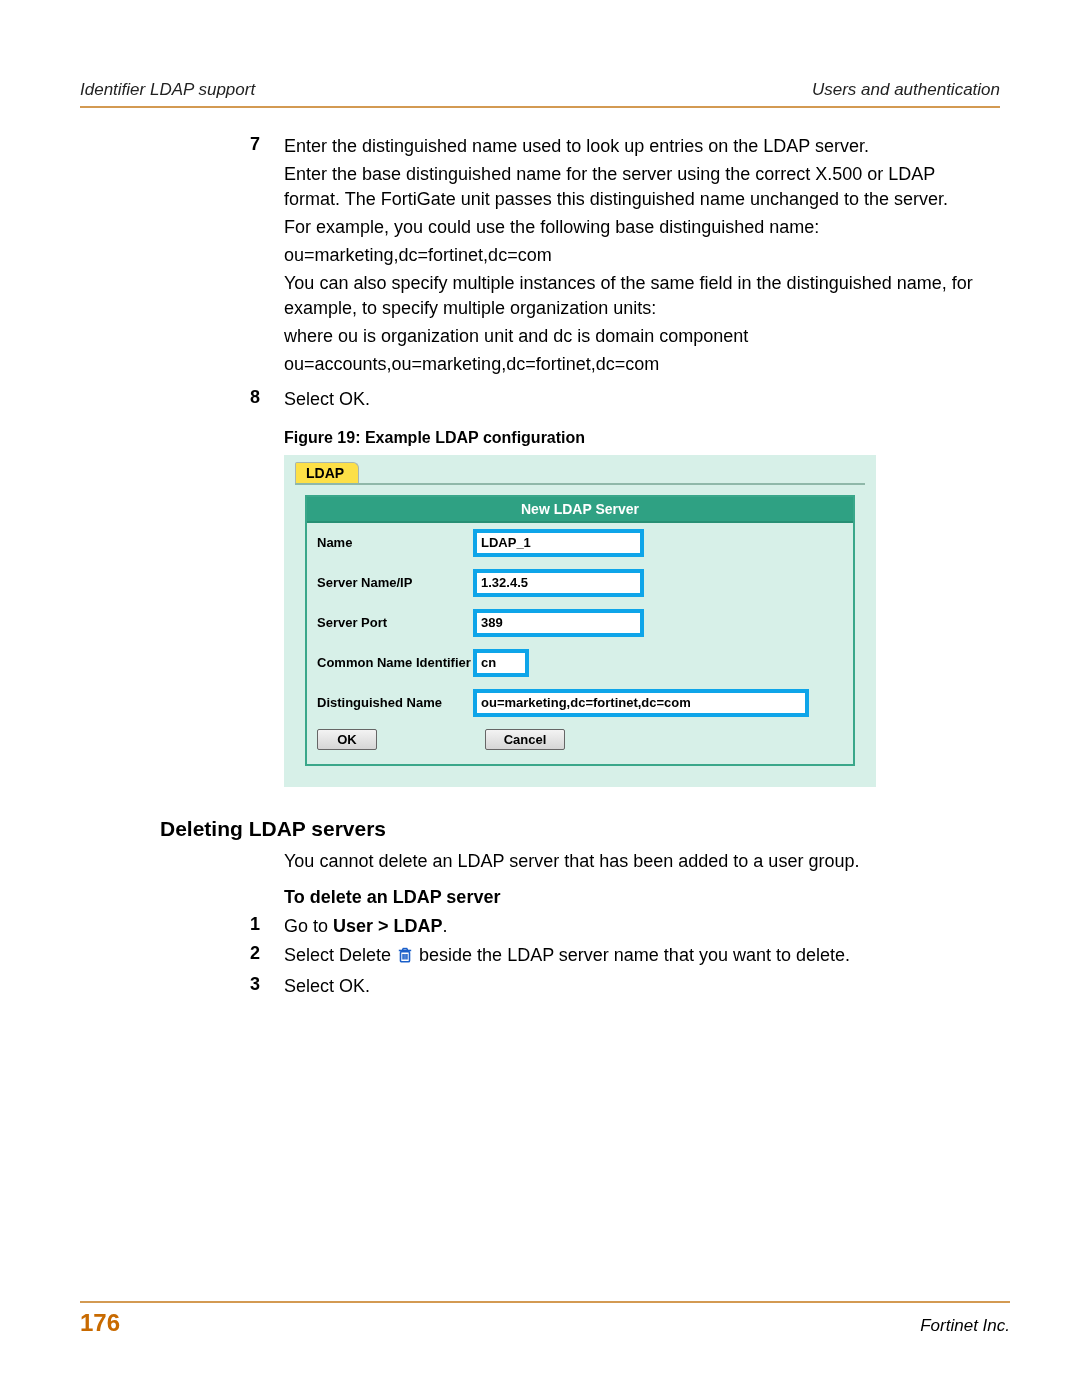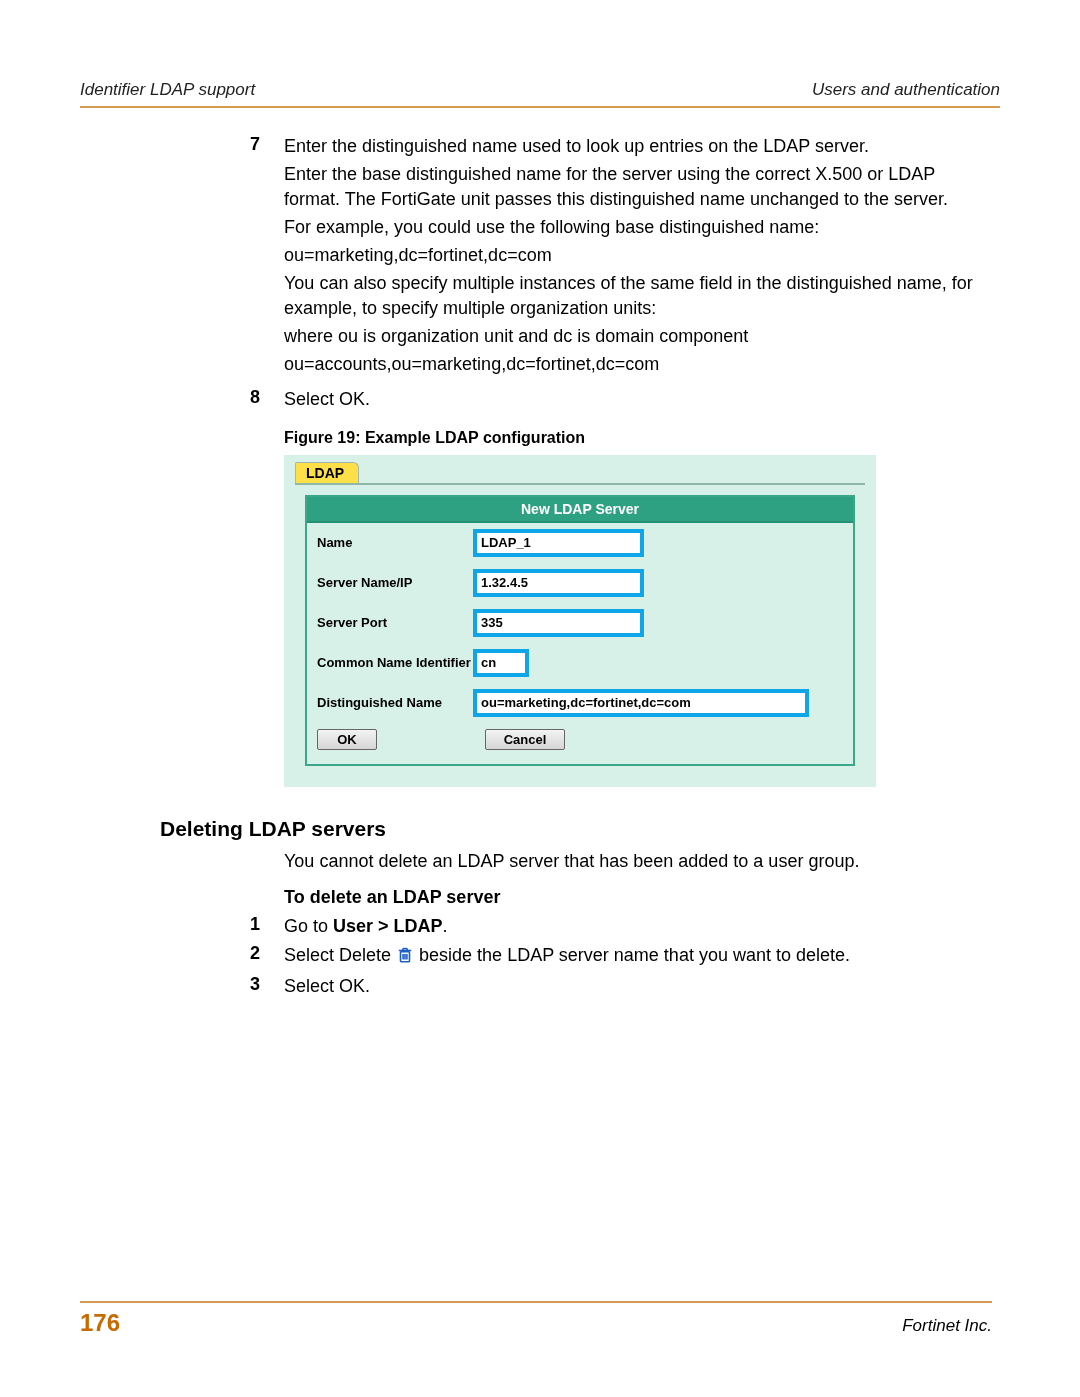--- a/index.html
+++ b/index.html
@@ -154,21 +154,21 @@
   }
   .delete-icon {
     display: inline-block;
     vertical-align: -3px;
   }
   .delete-icon svg { width:18px; height:18px; }
   .footer {
     position: absolute;
     bottom: 60px;
     left: 80px;
-    right: 88px;
+    right: 70px;
   }
   .footer-rule {
     border: none;
     border-top: 2px solid #d39a52;
     margin: 0 0 6px 0;
   }
   .footer-row {
     display: flex;
     justify-content: space-between;
     align-items: baseline;
@@ -228,21 +228,21 @@
         <div class="form-input short">LDAP_1</div>
       </div>
 
       <div class="form-row">
         <div class="form-label">Server Name/IP</div>
         <div class="form-input short">1.32.4.5</div>
       </div>
 
       <div class="form-row">
         <div class="form-label">Server Port</div>
-        <div class="form-input short">335</div>
+        <div class="form-input short">389</div>
       </div>
 
       <div class="form-row">
         <div class="form-label">Common Name Identifier</div>
         <div class="form-input shorter">cn</div>
       </div>
 
       <div class="form-row">
         <div class="form-label">Distinguished Name</div>
         <div class="form-input long">ou=marketing,dc=fortinet,dc=com</div>

